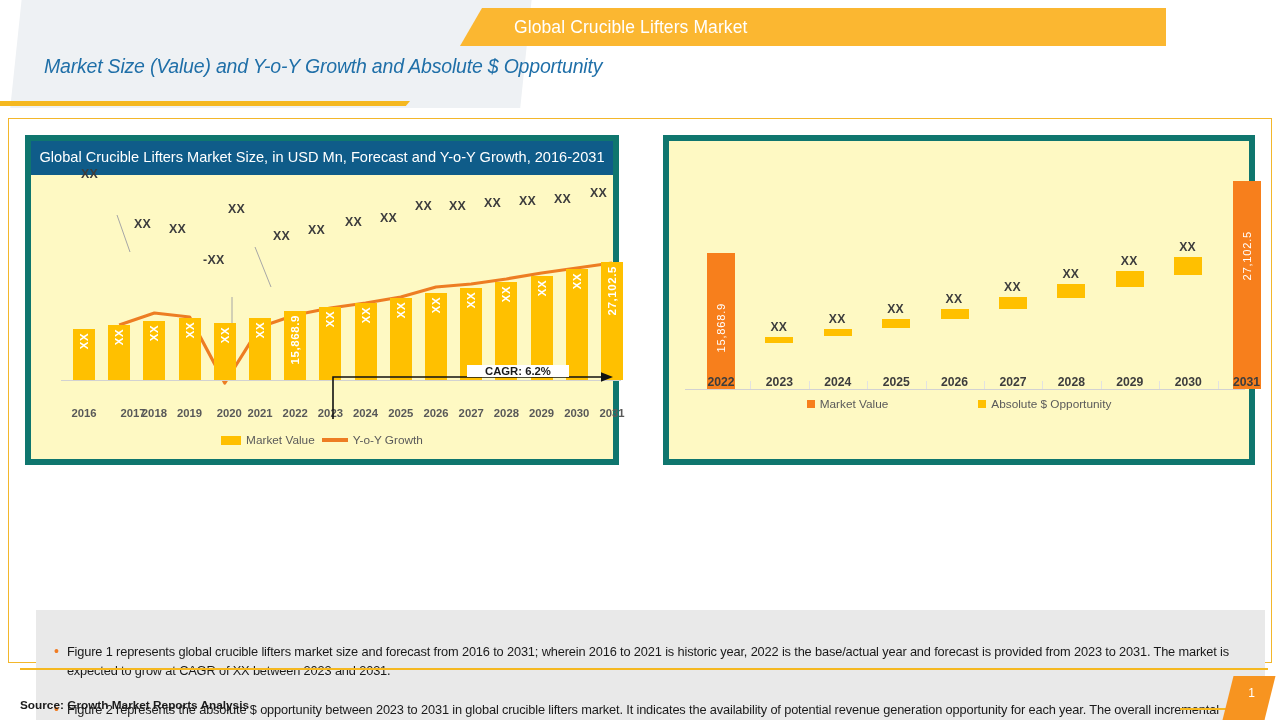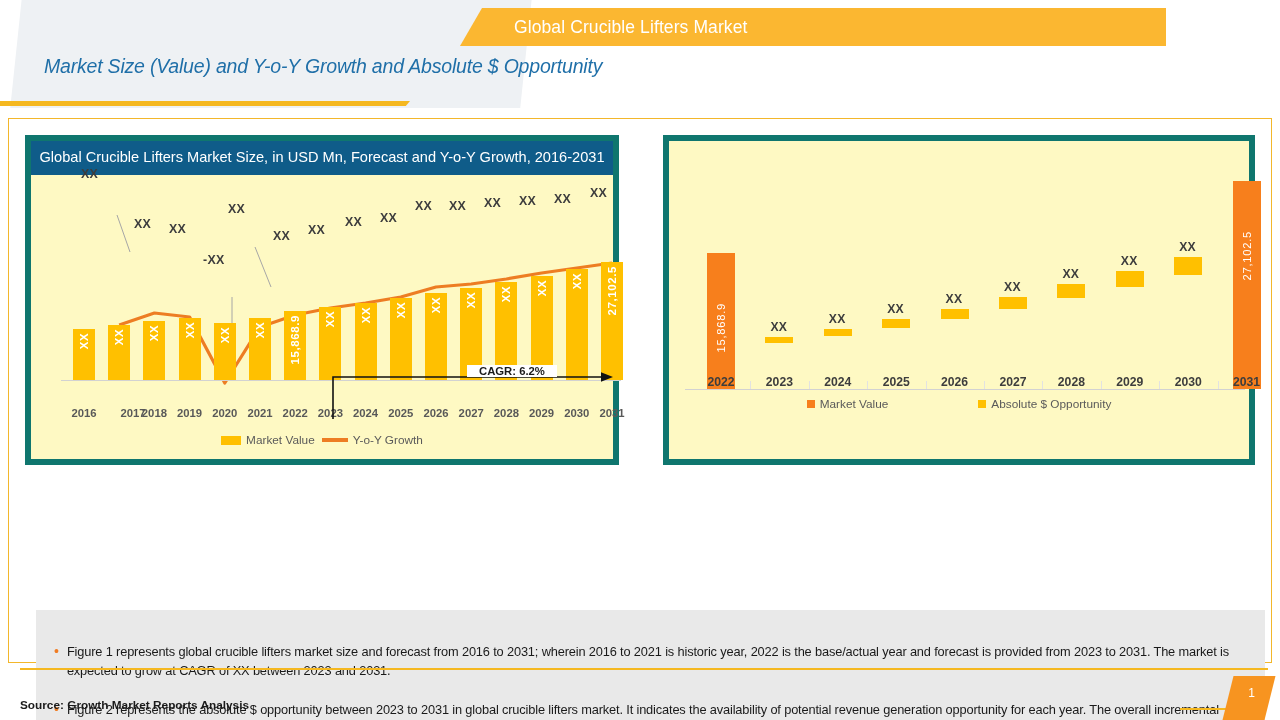--- a/index.html
+++ b/index.html
@@ -91,21 +91,21 @@
     display: flex; justify-content: center; align-items: center; gap: 7px;
     font-size: 11.8px; color: #5a5a5a;
   }
   .lg-swatch-box { width: 20px; height: 9px; background: #ffc000; display: inline-block; }
   .lg-swatch-line { width: 26px; height: 3.4px; background: #ed7d23; display: inline-block; }
   .legendL .litem { display: flex; align-items: center; gap: 5px; }
 
   .cagr-wrap { position: absolute; left: 298px; top: 196px; width: 290px; height: 50px; }
   .cagr-text {
     position: absolute; left: 138px; top: -6px; font-size: 11.3px; font-weight: bold; color: #1a1a1a;
-    background: #fff; padding: 0 12px; white-space: nowrap;
+    background: #fff; padding: 0 18px; white-space: nowrap;
   }
 
   
   .plotR { position: absolute; left: 0; top: 0; width: 100%; height: 232px; }
   .wbar { position: absolute; }
   .wbar.full { background: #f77f1c; display: flex; align-items: flex-start; justify-content: center; }
   .wbar.seg  { background: #ffc000; }
   .wbar .wlabel {
     color: #ffffff; font-size: 11.3px; writing-mode: vertical-rl; transform: rotate(180deg);
     margin-top: 50px; letter-spacing: .7px; white-space: nowrap;
@@ -261,21 +261,21 @@
             <div class="growth-label" style="left: 453px; top: 21px;">XX</div>
             <div class="growth-label" style="left: 488px; top: 19px;">XX</div>
             <div class="growth-label" style="left: 523px; top: 17px;">XX</div>
             <div class="growth-label" style="left: 559px; top: 11px;">XX</div>
           </div>
         <div class="xaxisL" id="xaxisL">
             <div class="xtickL" style="left: 36px;">2016</div>
             <div class="xtickL" style="left: 85px;">2017</div>
             <div class="xtickL" style="left: 106.4px;">2018</div>
             <div class="xtickL" style="left: 141.6px;">2019</div>
-            <div class="xtickL" style="left: 176.8px;">2020</div>
+            <div class="xtickL" style="left: 176.8px; text-align: right;">2020</div>
             <div class="xtickL" style="left: 212px;">2021</div>
             <div class="xtickL" style="left: 247.2px;">2022</div>
             <div class="xtickL" style="left: 282.4px;">2023</div>
             <div class="xtickL" style="left: 317.6px;">2024</div>
             <div class="xtickL" style="left: 352.8px;">2025</div>
             <div class="xtickL" style="left: 388px;">2026</div>
             <div class="xtickL" style="left: 423.2px;">2027</div>
             <div class="xtickL" style="left: 458.4px;">2028</div>
             <div class="xtickL" style="left: 493.6px;">2029</div>
             <div class="xtickL" style="left: 528.8px;">2030</div>

